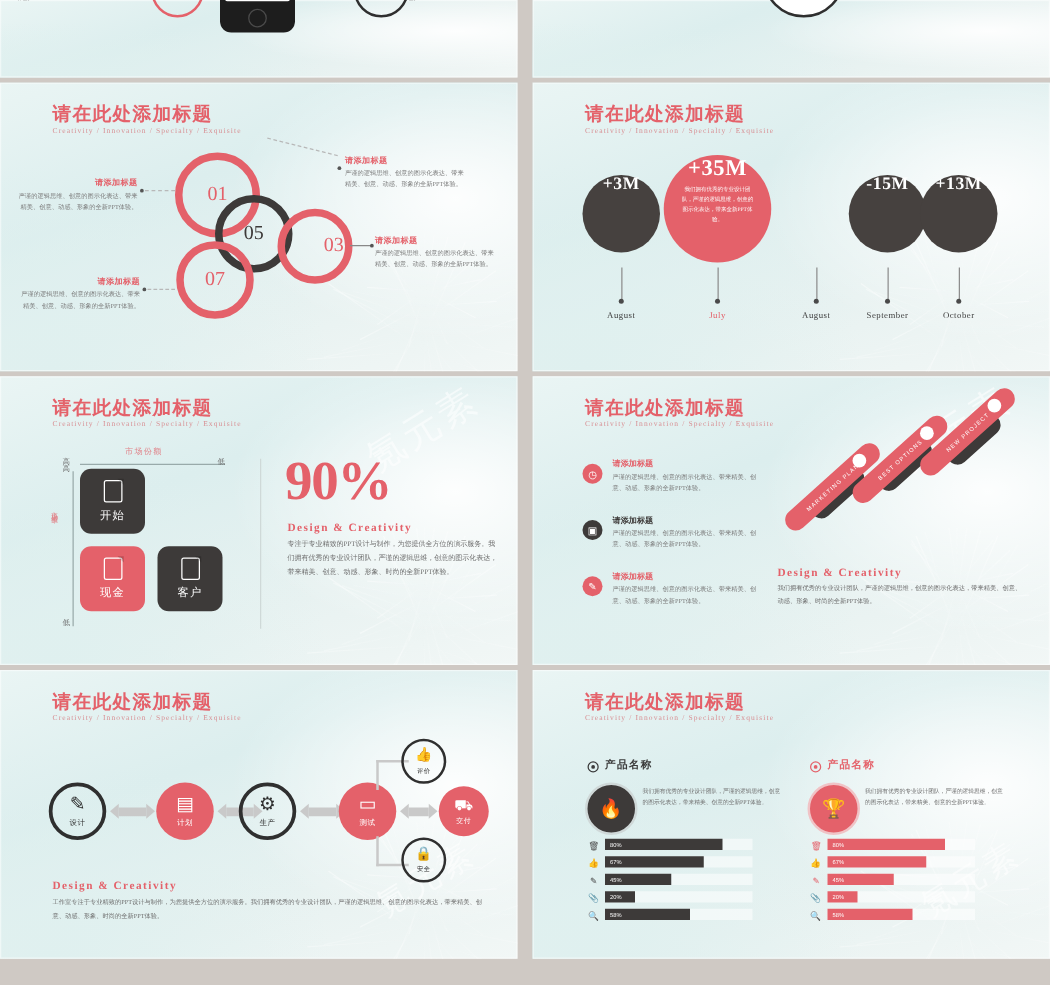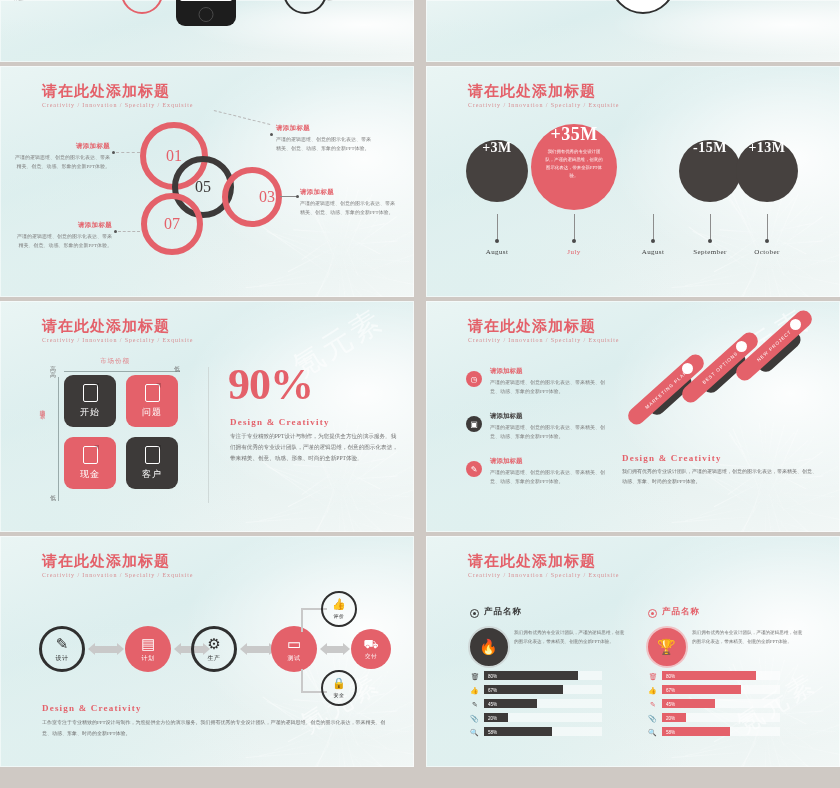--- a/index.html
+++ b/index.html
@@ -419,24 +419,20 @@
     <div class="ax-lab" style="left:174px;top:64px;">低</div>
     <div class="axis-v" style="left:58px;top:76px;height:124px;"></div>
     <div class="ax-lab" style="left:50px;top:70px;">高</div>
     <div class="ax-lab" style="left:50px;top:193px;">低</div>
     <div class="ax-cap" style="left:40px;top:104px;writing-mode:vertical-rl;font-size:5.5px;">市场增长率</div>
 
     <div class="mx" style="left:64px;top:74px;background:#3d3a39;">
       <div class="ic"></div>
       <div class="lb">开始</div>
     </div>
-    <div class="mx" style="left:126px;top:74px;background:#e4616a;">
-      <div class="ic"></div>
-      <div class="lb">问题</div>
-    </div>
     <div class="mx" style="left:126px;top:136px;background:#3d3a39;">
       <div class="ic"></div>
       <div class="lb">客户</div>
     </div>
     <div class="mx" style="left:64px;top:136px;background:#e4616a;">
       <div class="ic"></div>
       <div class="lb">现金</div>
     </div>
 
     <div class="vdiv" style="left:208px;top:66px;height:136px;"></div>

